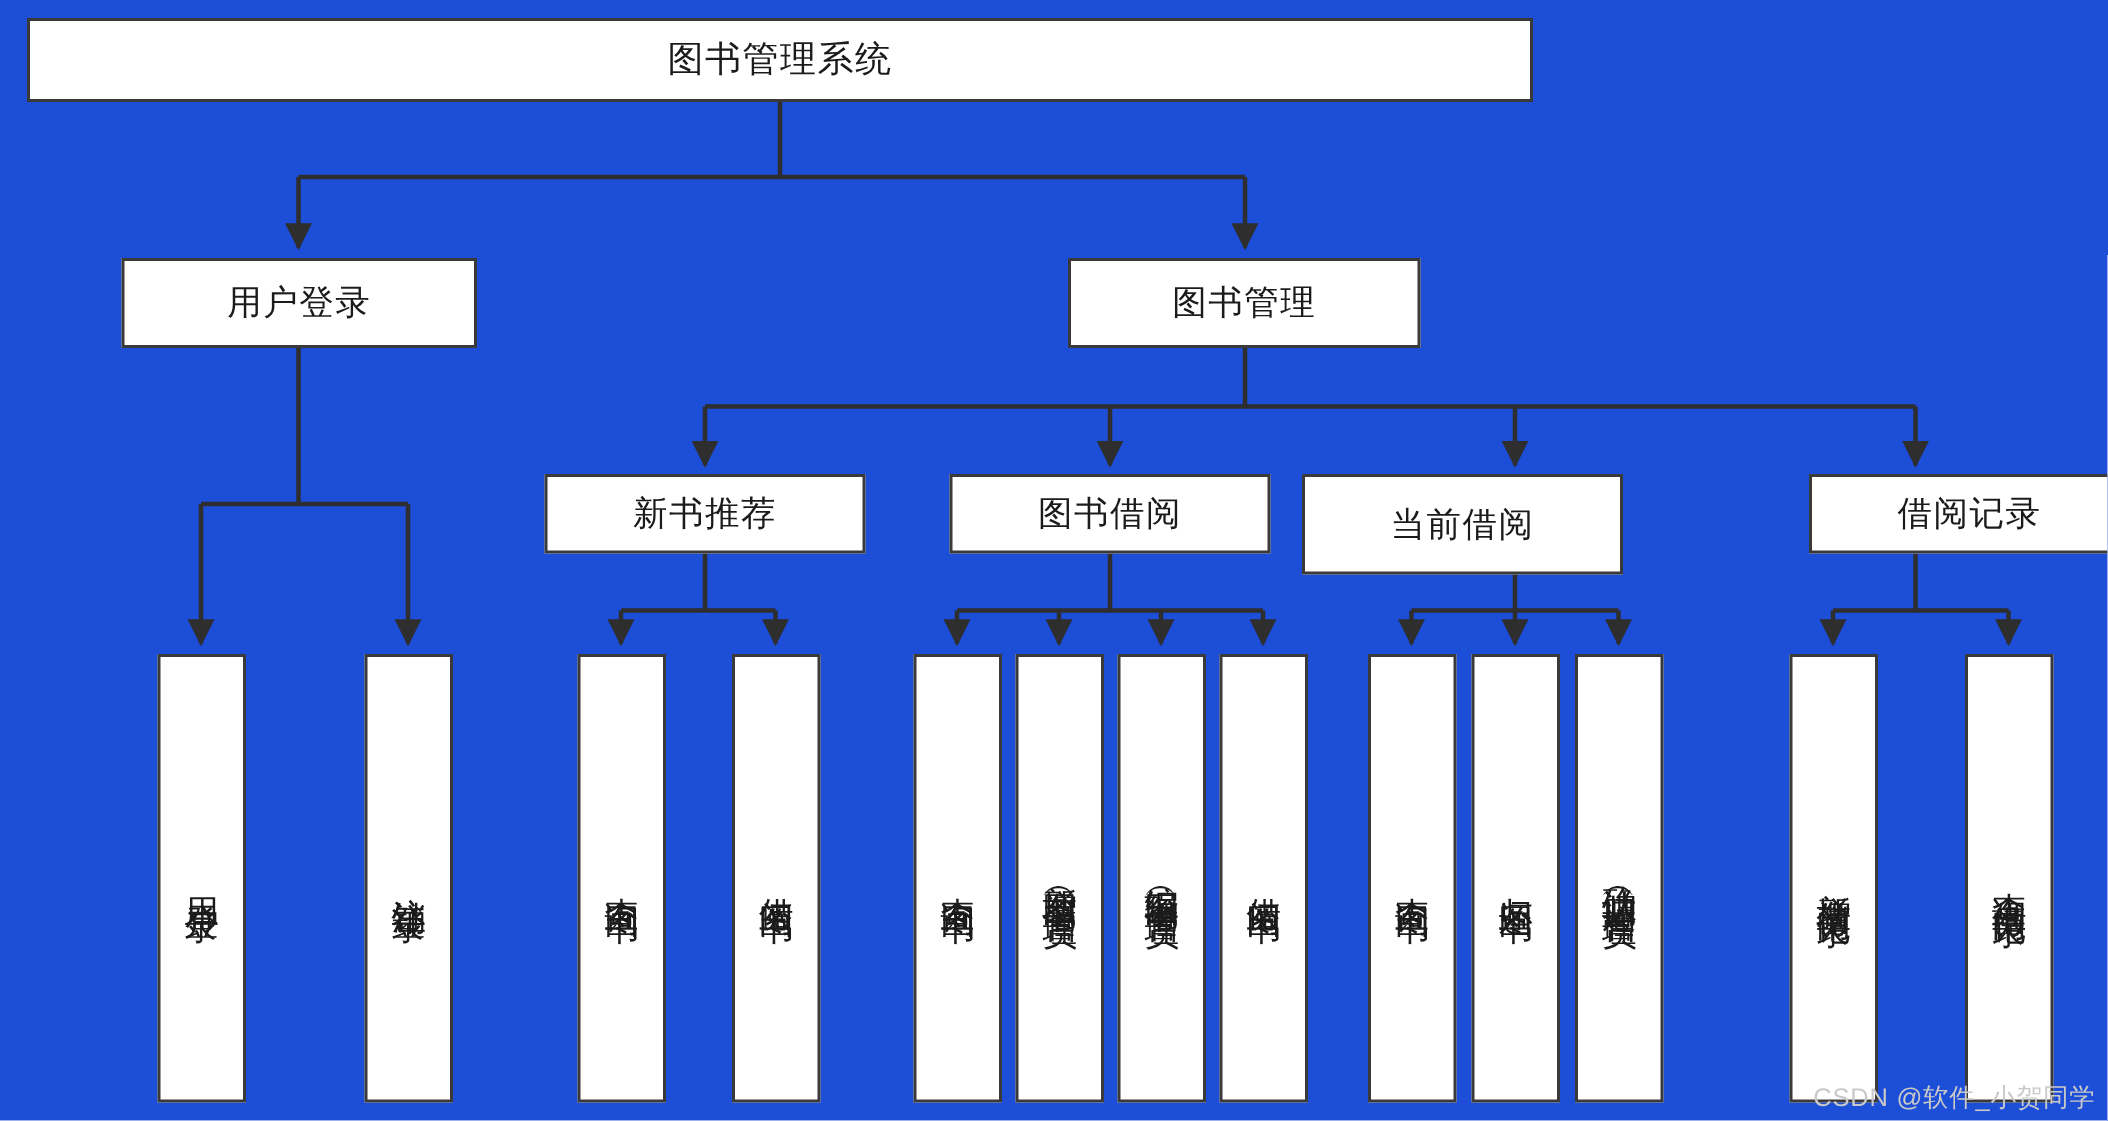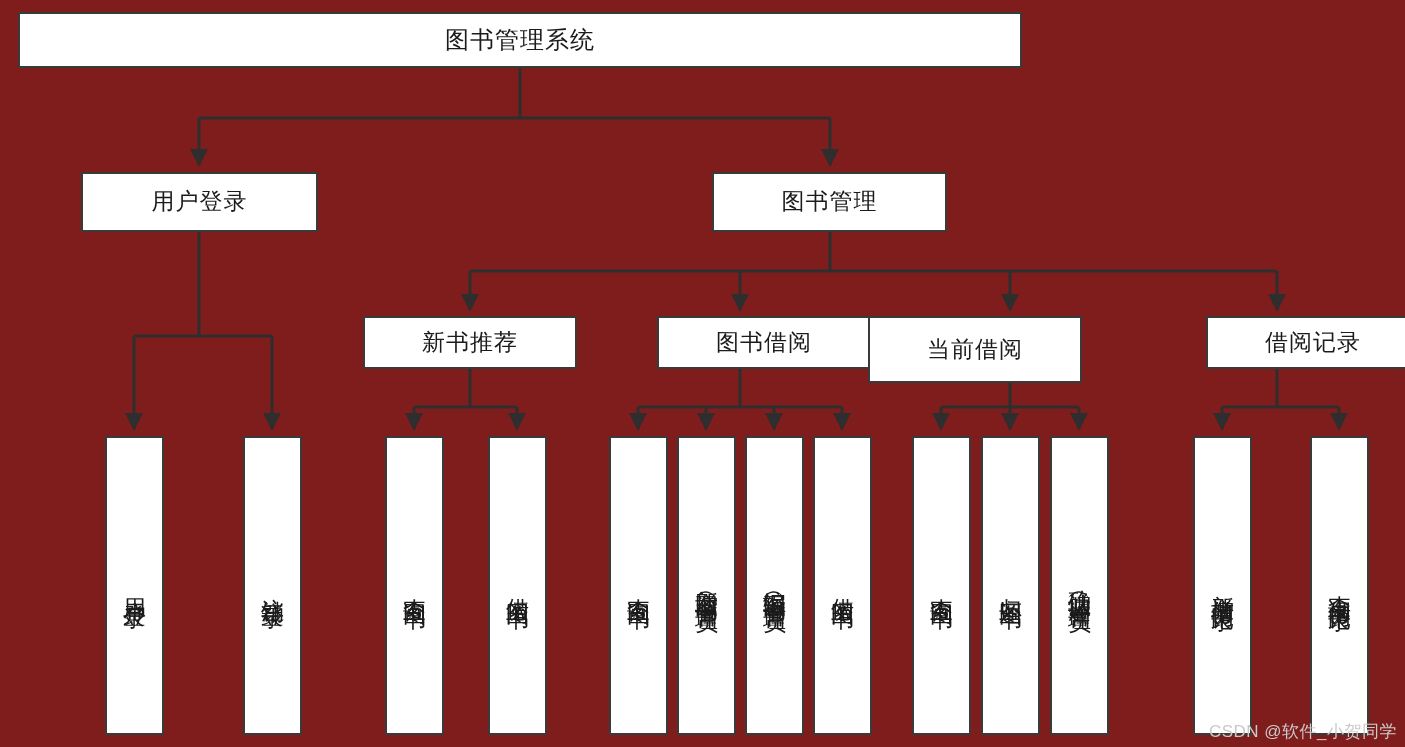--- a/index.html
+++ b/index.html
@@ -8,21 +8,21 @@
     padding: 0;
     background: #ffffff;
   }
   body {
     font-family: "Liberation Sans", "DejaVu Sans", sans-serif;
   }
   #canvas {
     position: relative;
     width: 1405px;
     height: 747px;
-    background: #7f1d1d;
+    background: #1d4ed8;
     overflow: hidden;
   }
   svg.connectors {
     position: absolute;
     left: 0;
     top: 0;
     width: 1405px;
     height: 747px;
     pointer-events: none;
   }
@@ -136,21 +136,21 @@
   <div class="node horiz" style="left:81px; top:172px; width:237px; height:60px;">
     <span>用户登录</span>
   </div>
   <div class="node horiz" style="left:363px; top:316px; width:214px; height:53px;">
     <span>新书推荐</span>
   </div>
 
   <div class="node horiz" style="left:712px; top:172px; width:235px; height:60px;">
     <span>图书管理</span>
   </div>
-  <div class="node horiz" style="left:633px; top:316px; width:214px; height:53px;margin-left:24px;">
+  <div class="node horiz" style="left:633px; top:316px; width:214px; height:53px;">
     <span>图书借阅</span>
   </div>
   <div class="node horiz" style="left:868px; top:316px; width:214px; height:67px;">
     <span>当前借阅</span>
   </div>
   <div class="node horiz" style="left:1170px; top:316px; width:214px; height:53px;margin-left:36px;">
     <span>借阅记录</span>
   </div>
 
   <div class="node vert" style="left:105px; top:436px; width:59px; height:299px;">

